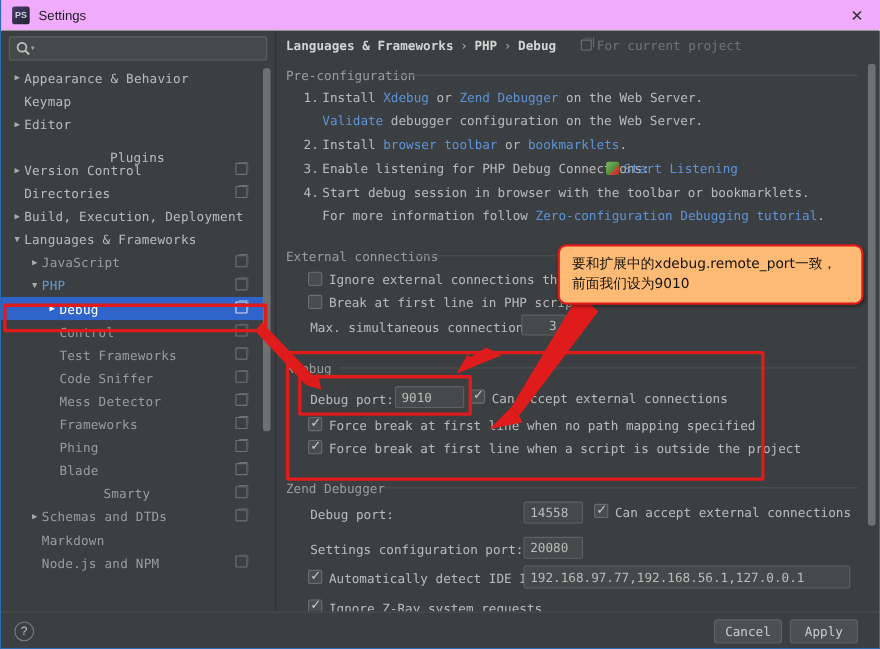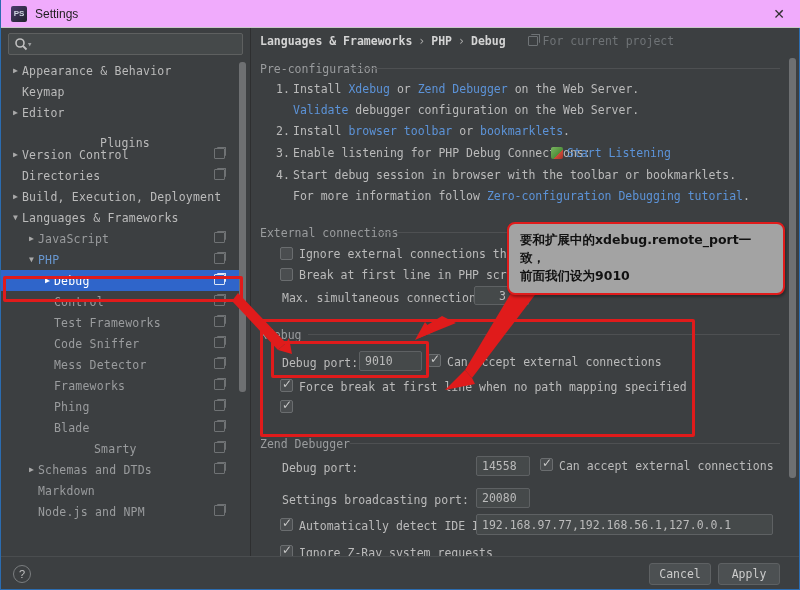--- a/index.html
+++ b/index.html
@@ -246,28 +246,28 @@
 
   
   .anno-box {
     position: absolute;
     border: 3px solid #e01b1b;
     border-radius: 2px;
     pointer-events: none;
   }
   .tooltip {
     position: absolute;
-    background: #a3a3a3;
+    background: #fdba74;
     border: 2px solid #e01b1b;
     border-radius: 8px;
     padding: 7px 10px 8px 11px;
     color: #111111;
     font-family: "DejaVu Sans", "Liberation Sans", sans-serif;
     font-size: 12.5px;
-    font-weight: bold;
+    font-weight: normal;
     line-height: 1.45;
     box-shadow: 1px 2px 3px rgba(0,0,0,0.35);
   }
   .arrow-svg { position: absolute; left: 0; top: 0; pointer-events: none; }
 </style>
 </head>
 <body>
 
 <div id="app">
 
@@ -469,30 +469,31 @@
 
       <div class="txt" style="left:30px; top:328px;">Debug port:</div>
       <div class="field" style="left:107px; top:323px; width:63px; height:20px;">9010</div>
       <div class="chk on" style="left:176px; top:326px;"></div>
       <div class="txt" style="left:195px; top:327px;">Can accept external connections</div>
 
       <div class="chk on" style="left:28px; top:351px;"></div>
       <div class="txt" style="left:47px; top:352px;">Force break at first line when no path mapping specified</div>
 
       <div class="chk on" style="left:28px; top:372px;"></div>
+      <div class="txt" style="left:47px; top:373px;">Force break at first line when a script is outside the project</div>
 
       <div class="section-title" style="left:8px; top:409px;">Zend Debugger</div>
       <div class="section-rule" style="left:98px; top:415px; width:430px;"></div>
 
       <div class="txt" style="left:30px; top:433px;">Debug port:</div>
       <div class="field" style="left:224px; top:428px; width:54px; height:20px;">14558</div>
       <div class="chk on" style="left:288px; top:430px;"></div>
       <div class="txt" style="left:307px; top:431px;">Can accept external connections</div>
 
-      <div class="txt" style="left:30px; top:465px;">Settings broadcasting port:</div>
+      <div class="txt" style="left:30px; top:465px;">Settings configuration port:</div>
       <div class="field" style="left:224px; top:460px; width:54px; height:20px;">20080</div>
 
       <div class="chk on" style="left:28px; top:490px;"></div>
       <div class="txt" style="left:47px; top:491px;">Automatically detect IDE IP:</div>
       <div class="field" style="left:224px; top:486px; width:297px; height:21px;">192.168.97.77,192.168.56.1,127.0.0.1</div>
 
       <div class="chk on" style="left:28px; top:517px;"></div>
       <div class="txt" style="left:47px; top:518px;">Ignore Z-Ray system requests</div>
 
       <div class="main-scroll-thumb"></div>

